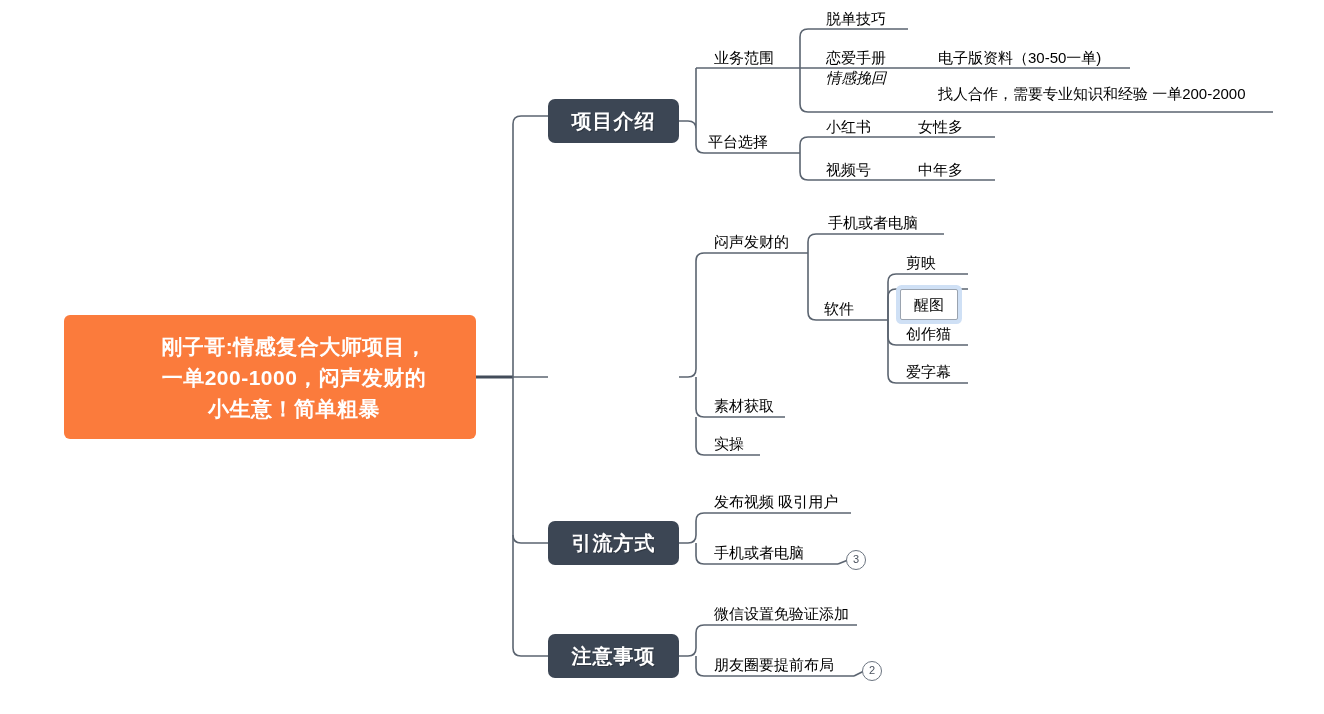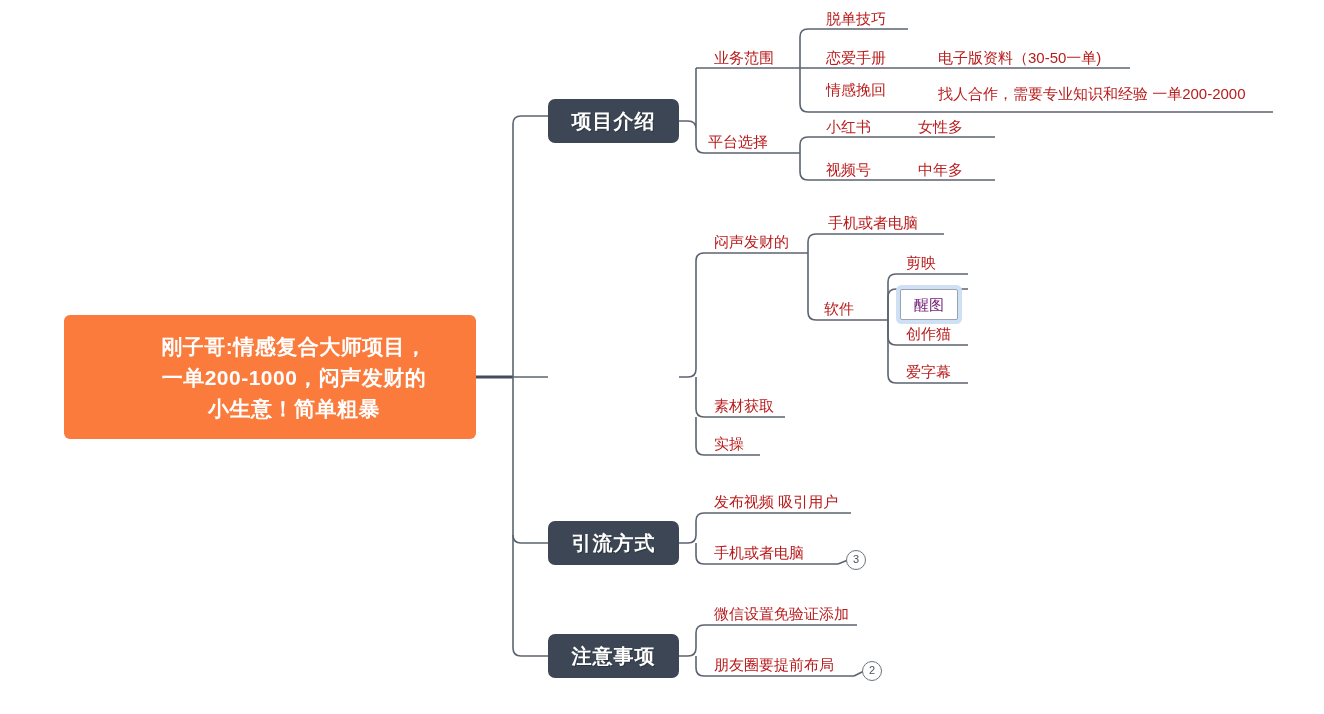--- a/index.html
+++ b/index.html
@@ -63,30 +63,30 @@
     align-items: center;
     justify-content: center;
     letter-spacing: 1px;
     text-shadow: 1px 1px 0 rgba(0,0,0,0.25);
     text-align: right;
   }
   
   .text-node {
     font-size: 15px;
     line-height: 20px;
-    color: #b91c1c;
+    color: #000000;
     display: flex;
     align-items: flex-end;
     padding-bottom: 2px;
   }
   
   .selected-node {
     font-size: 15px;
     line-height: 20px;
-    color: #701a75;
+    color: #000000;
     display: flex;
     align-items: center;
     justify-content: center;
     background: #ffffff;
     border: 1px solid #9aa3af;
     border-radius: 2px;
     box-shadow: 0 0 0 4px #cfe0f5;
     z-index: 5;
   }
   .badge {
@@ -172,21 +172,21 @@
   </div>
 
   <div class="node text-node" style="left:826px; top:48px; height:22px;">
     <span>恋爱手册</span>
   </div>
 
   <div class="node text-node" style="left:938px; top:48px; height:22px;">
     <span>电子版资料（30-50一单)</span>
   </div>
 
-  <div class="node text-node" style="left:826px; top:80px; height:22px;">
+  <div class="node text-node" style="left:826px; top:68px; height:22px;font-style:italic;">
     <span>情感挽回</span>
   </div>
 
   <div class="node text-node" style="left:938px; top:84px; height:22px;">
     <span>找人合作，需要专业知识和经验 一单200-2000</span>
   </div>
 
   <div class="node text-node" style="left:708px; top:132px; height:22px;">
     <span>平台选择</span>
   </div>

